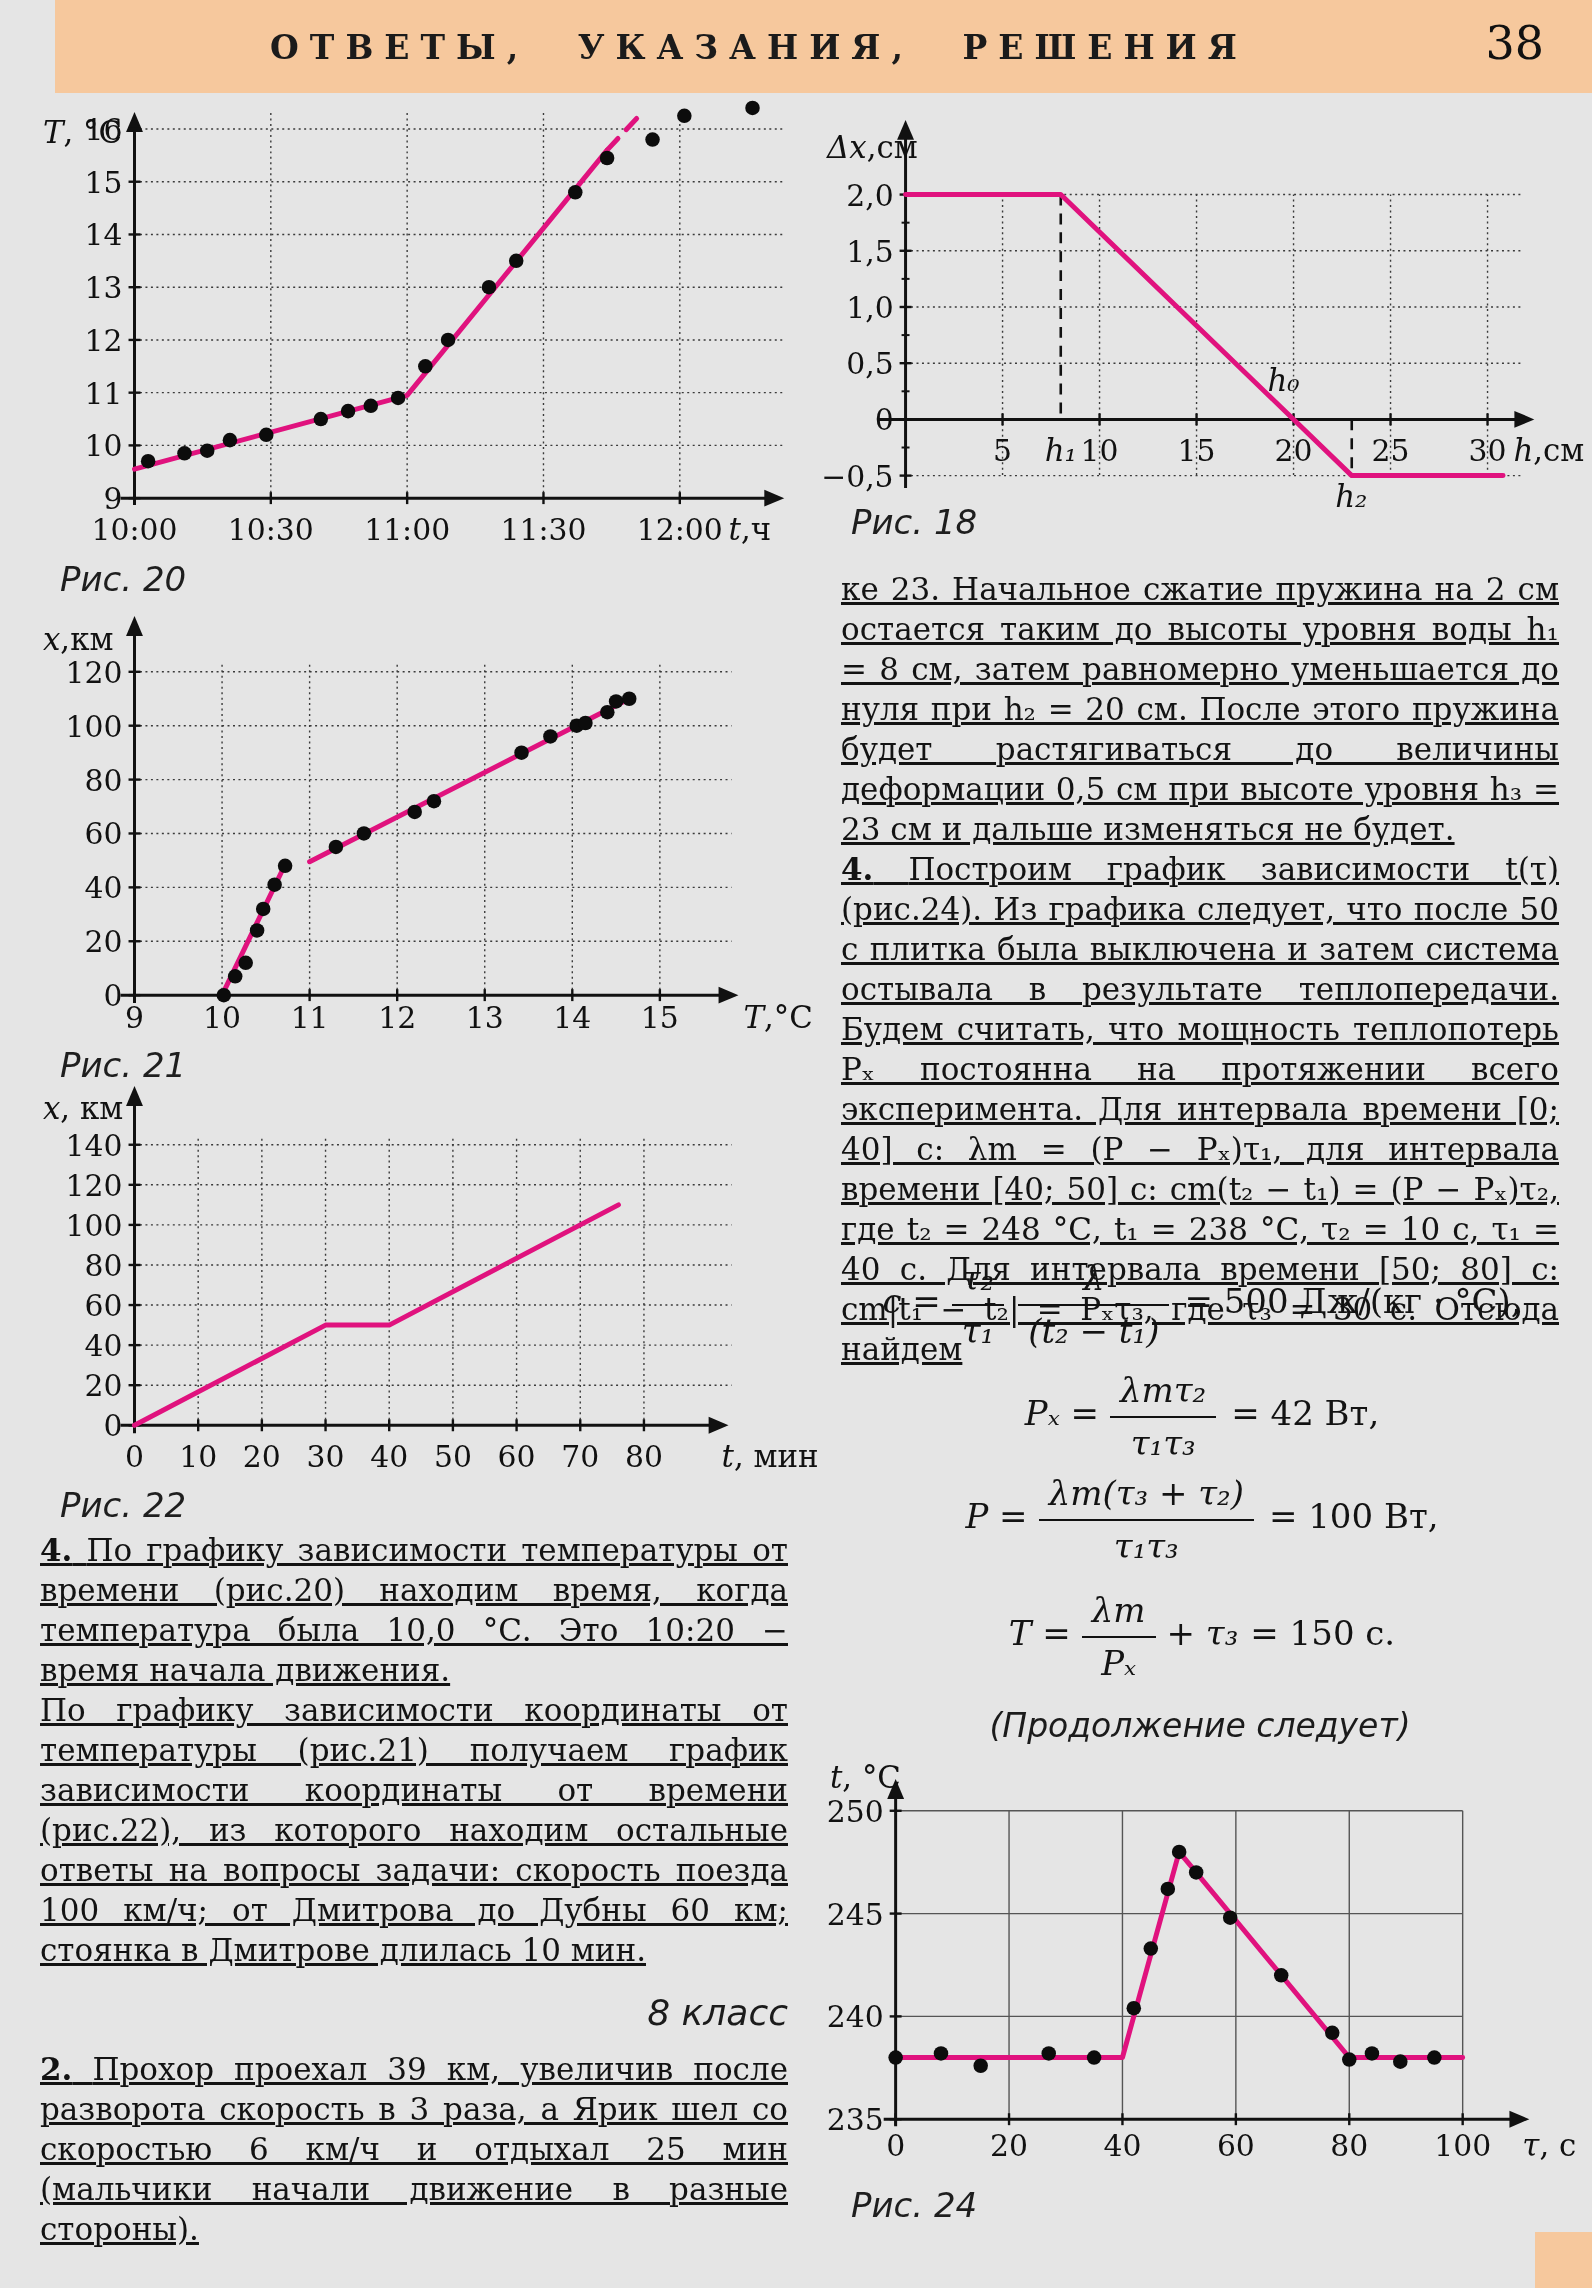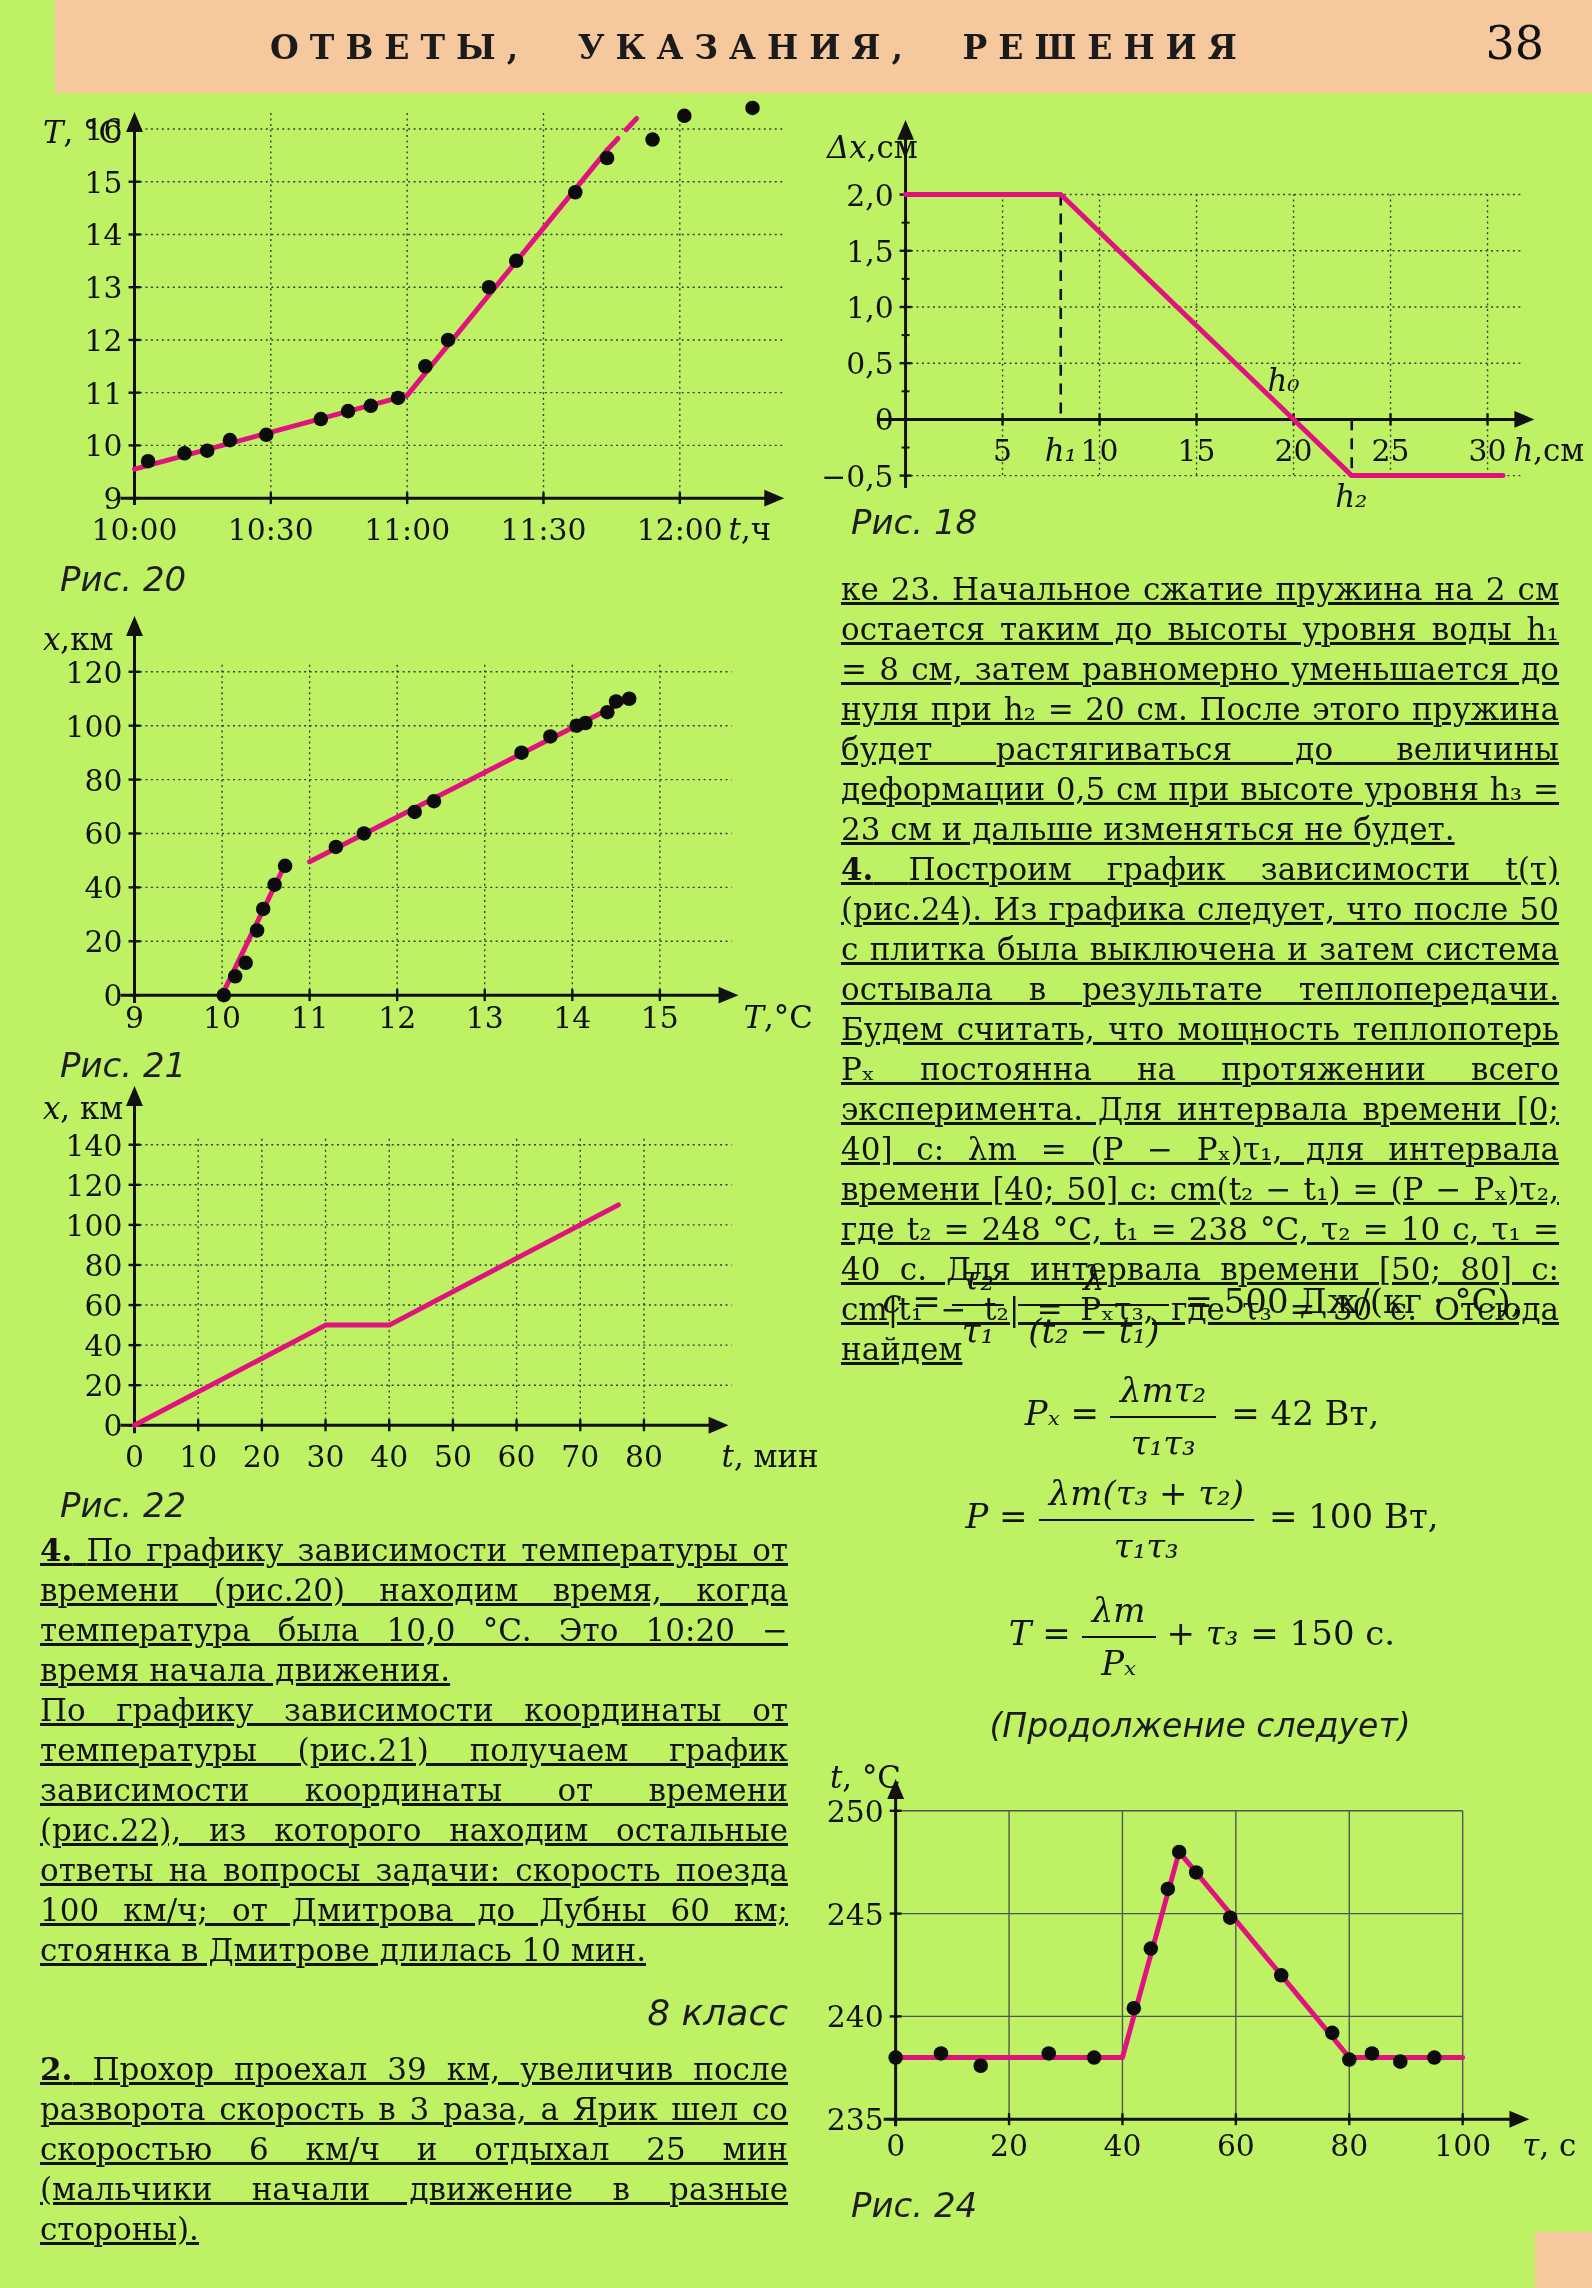--- a/index.html
+++ b/index.html
@@ -1,16 +1,16 @@
 <!DOCTYPE html>
 <html lang="ru"><head>
 <meta charset="utf-8">
 <style>
   html,body{margin:0;padding:0;background:#ffffff;}
-  .page{position:relative;width:1592px;height:2289px;background:#bef264;overflow:hidden;
+  .page{position:relative;width:1592px;height:2289px;background:#e5e5e5;overflow:hidden;
         font-family:"DejaVu Serif","Liberation Serif",serif;color:#141414;}
   .band{position:absolute;left:55px;top:0;width:1537px;height:93px;background:#f6c89d;}
   .band-title{position:absolute;left:0;right:129px;top:50%;transform:translateY(-50%);
         text-align:center;font:600 33px "DejaVu Serif","Liberation Serif",serif;
         letter-spacing:11px;word-spacing:26px;color:#1b1b1b;white-space:nowrap;}
   .band-num{position:absolute;right:48px;top:16px;font:400 46px "DejaVu Serif","Liberation Serif",serif;color:#111;}
   .corner{position:absolute;left:1535px;top:2232px;width:57px;height:57px;background:#f6c89d;}
 
   svg.chart{position:absolute;}
   #fig20{left:35px;top:95px;}

